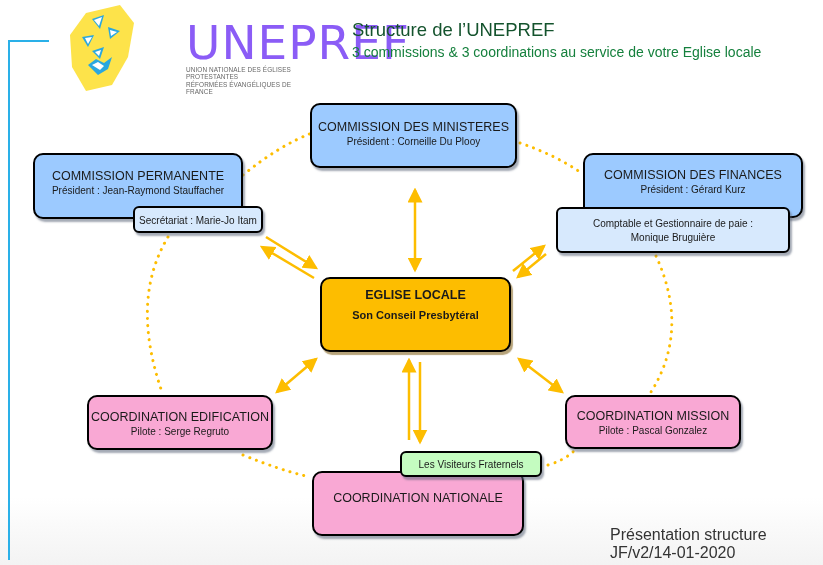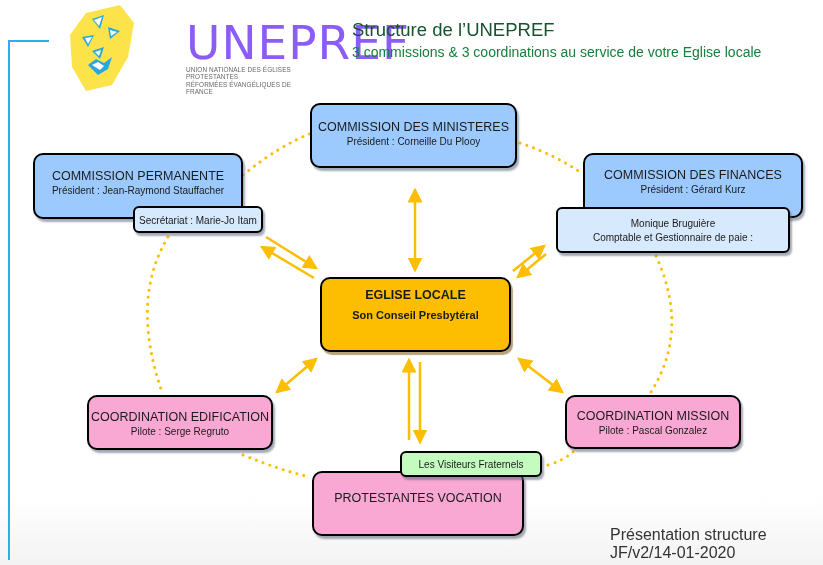--- a/index.html
+++ b/index.html
@@ -95,39 +95,39 @@
 </div>
 <div class="box lblue" style="left:106px;top:206px;width:130px;height:27px;padding-top:6px;margin-left:27px;">
   <div class="bs">Secrétariat : Marie-Jo Itam</div>
 </div>
 
 <div class="box blue" style="left:583px;top:153px;width:220px;height:65px;padding-top:13px;">
   <div class="bt">COMMISSION DES FINANCES</div>
   <div class="bs">Président : Gérard Kurz</div>
 </div>
 <div class="box lblue" style="left:556px;top:207px;width:234px;height:46px;padding-top:8px;">
+  <div class="bs">Comptable et Gestionnaire de paie :</div>
   <div class="bs">Monique Bruguière</div>
-  <div class="bs">Comptable et Gestionnaire de paie :</div>
 </div>
 
 <div class="box orange" style="left:320px;top:277px;width:191px;height:75px;padding-top:9px;">
   <div class="bt" style="margin-bottom:5px;">EGLISE LOCALE</div>
   <div class="bs" style="font-size:11px;">Son Conseil Presbytéral</div>
 </div>
 
 <div class="box green" style="left:87px;top:395px;width:186px;height:55px;padding-top:13px;">
   <div class="bt">COORDINATION EDIFICATION</div>
   <div class="bs">Pilote : Serge Regruto</div>
 </div>
 
 <div class="box green" style="left:565px;top:395px;width:176px;height:54px;padding-top:12px;">
   <div class="bt">COORDINATION MISSION</div>
   <div class="bs">Pilote : Pascal Gonzalez</div>
 </div>
 
 <div class="box green" style="left:312px;top:471px;width:212px;height:65px;padding-top:18px;">
-  <div class="bt" style="margin-bottom:5px;">PROTESTANTES VOCATION</div>
+  <div class="bt" style="margin-bottom:5px;">COORDINATION NATIONALE</div>
 </div>
 <div class="box lgreen" style="left:400px;top:451px;width:142px;height:26px;padding-top:5px;">
   <div class="bs">Les Visiteurs Fraternels</div>
 </div>
 
 <div class="footer">Présentation structure JF/v2/14-01-2020</div>
 
 </body></html>

